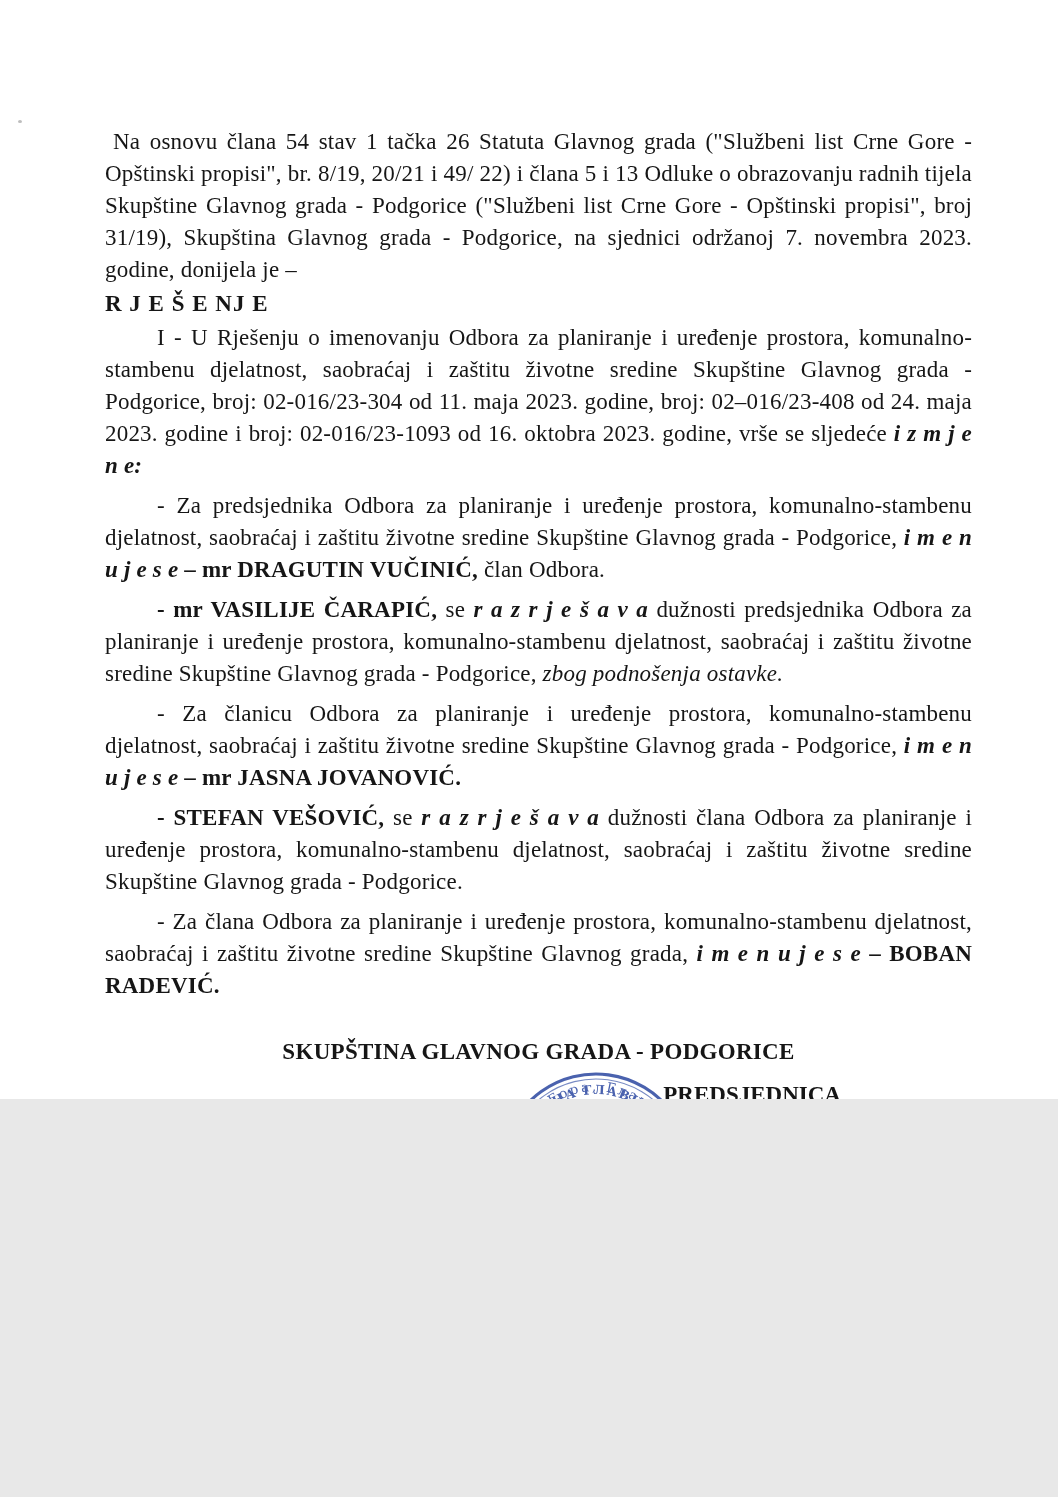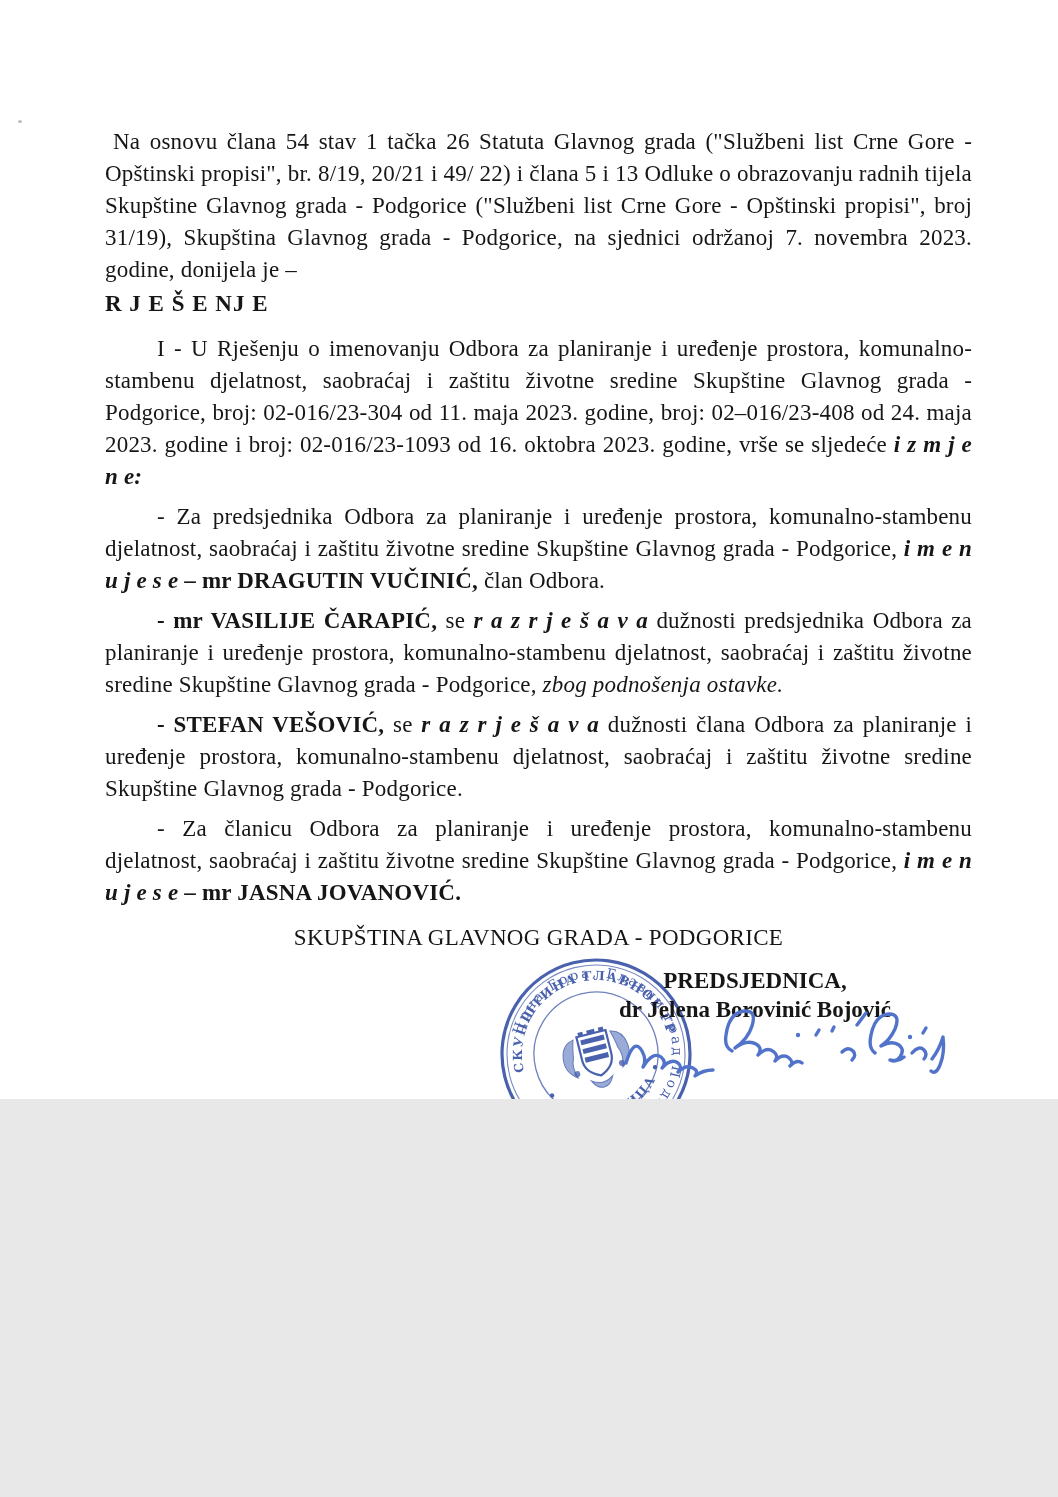--- a/index.html
+++ b/index.html
@@ -23,30 +23,30 @@
   .intro{margin-top:126px;text-indent:8px;}
   .title-block{margin-top:4px;}
   .doc-title{
     font-size:23px;font-weight:bold;letter-spacing:1px;line-height:28px;
   }
   .doc-subtitle{
     font-size:20.5px;font-weight:bold;line-height:27px;margin-top:1px;
     letter-spacing:.2px;
   }
   .item{margin-top:8px;text-indent:52px;}
-  .item-first{margin-top:15px;}
+  .item-first{margin-top:4px;}
   .item-last{margin-top:16px;}
   .b{font-weight:bold;}
   .i{font-style:italic;}
   .bi{font-weight:bold;font-style:italic;}
   .ref-line{font-size:23px;line-height:33px;letter-spacing:.2px;}
   .ref-block{margin-top:12px;}
   .org-heading{
-    margin-top:16px;text-align:center;
-    font-size:23px;font-weight:normal;letter-spacing:.3px;
+    margin-top:37px;text-align:center;
+    font-size:23px;font-weight:bold;letter-spacing:.3px;
   }
   .signature-area{position:relative;height:300px;margin-top:6px;}
   .sig-text{
     position:absolute;left:370px;top:10px;width:560px;
     text-align:center;z-index:2;
   }
   .sig-role{font-size:23px;font-weight:bold;line-height:27px;}
   .sig-name{font-size:23px;font-weight:bold;line-height:27px;margin-top:2px;}
   .stamp{position:absolute;left:388px;top:-6px;z-index:1;opacity:.92;}
   .handwriting{position:absolute;left:515px;top:32px;z-index:3;}
@@ -68,24 +68,25 @@
     <div class="title-block">
       <div class="doc-title">R J E Š E NJ E</div>
     </div>
 
     <p class="body-par item item-first"><span>I - U Rješenju o imenovanju Odbora za planiranje i uređenje prostora, komunalno-stambenu djelatnost, saobraćaj i zaštitu životne sredine Skupštine Glavnog grada - Podgorice, broj: 02-016/23-304  od 11. maja 2023. godine, broj: 02–016/23-408  od 24. maja 2023. godine i broj: 02-016/23-1093 od 16. oktobra 2023. godine, vrše se sljedeće </span><span class="bi">i z m j e n e:</span></p>
 
     <p class="body-par item"><span>- Za predsjednika Odbora za planiranje i uređenje prostora, komunalno-stambenu djelatnost, saobraćaj i zaštitu životne sredine Skupštine Glavnog grada - Podgorice, </span><span class="bi">i m e n u j e  s e</span><span class="b"> – mr DRAGUTIN VUČINIĆ,</span><span> član Odbora.</span></p>
 
     <p class="body-par item"><span class="b">- mr VASILIJE ČARAPIĆ,</span><span> se </span><span class="bi">r a z r j e š a v a</span><span> dužnosti predsjednika Odbora za planiranje i uređenje prostora, komunalno-stambenu djelatnost, saobraćaj i zaštitu životne sredine Skupštine Glavnog grada - Podgorice, </span><span class="i">zbog podnošenja ostavke.</span></p>
 
+    <p class="body-par item"><span>- Za članicu Odbora za planiranje i uređenje prostora, komunalno-stambenu djelatnost, saobraćaj i zaštitu  životne sredine Skupštine Glavnog grada - Podgorice, </span><span class="bi">i m e n u j e  s e</span><span class="b"> – mr JASNA JOVANOVIĆ.</span></p>
+
     <p class="body-par item"><span class="b">- STEFAN VEŠOVIĆ,</span><span> se </span><span class="bi">r a z r j e š a v a</span><span> dužnosti člana Odbora za planiranje i uređenje prostora, komunalno-stambenu djelatnost, saobraćaj i zaštitu životne sredine Skupštine Glavnog grada - Podgorice.</span></p>
 
-    <p class="body-par item"><span>- Za članicu Odbora za planiranje i uređenje prostora, komunalno-stambenu djelatnost, saobraćaj i zaštitu  životne sredine Skupštine Glavnog grada - Podgorice, </span><span class="bi">i m e n u j e  s e</span><span class="b"> – mr JASNA JOVANOVIĆ.</span></p>
-
+    <p class="body-par item"><span>- Za člana Odbora za planiranje i uređenje prostora, komunalno-stambenu djelatnost, saobraćaj i zaštitu životne sredine Skupštine Glavnog grada, </span><span class="bi">i m e n u j e  s e</span><span class="b"> – BOBAN RADEVIĆ.</span></p>
 
 
 
     <p class="org-heading">SKUPŠTINA GLAVNOG GRADA - PODGORICE</p>
 
     <div class="signature-area">
 
       <svg class="stamp" width="206" height="206" viewBox="0 0 206 206">
         <g transform="rotate(-14 103 103)" stroke="#3b55a8" fill="none">
           <circle cx="103" cy="103" r="94" stroke-width="3.2"></circle>

